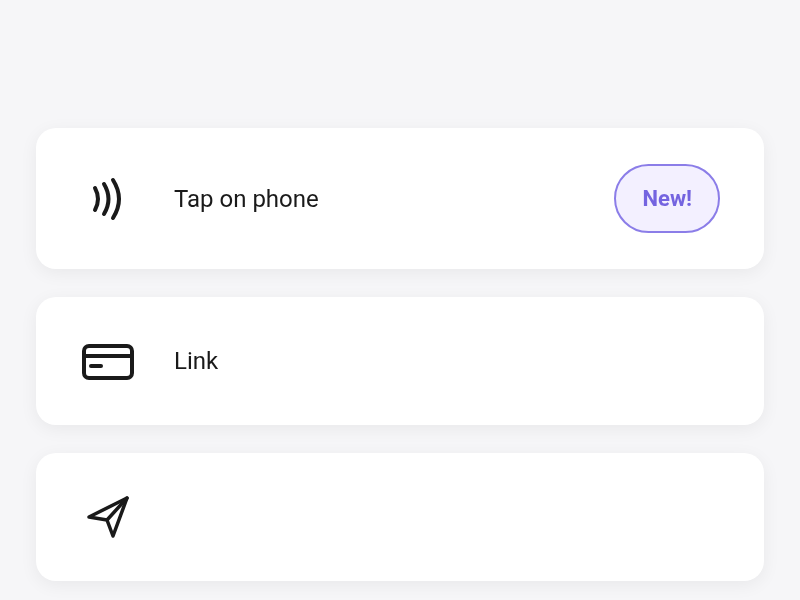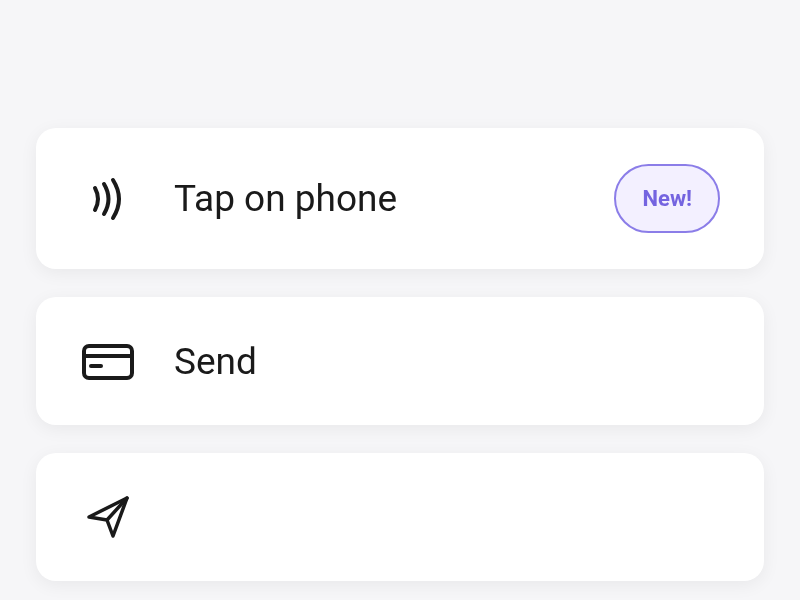--- a/index.html
+++ b/index.html
@@ -26,21 +26,21 @@
     }
     .option-icon {
       width: 56px;
       height: 56px;
       display: flex;
       align-items: center;
       justify-content: center;
       flex-shrink: 0;
     }
     .option-label {
-      font-size: 37px;
+      font-size: 24px;
       font-weight: 400;
       color: #1a1a1a;
       margin-left: 38px;
       flex: 1;
     }
     .badge {
       border: 2px solid #8b7de8;
       background: #f3f0ff;
       color: #7464e0;
       font-size: 22px;
@@ -66,21 +66,21 @@
 </div>
 
 <div class="option-card">
   <span class="option-icon">
     <svg width="54" height="42" viewBox="0 0 54 42" fill="none">
       <rect x="3" y="6" width="48" height="32" rx="5" stroke="#1a1a1a" stroke-width="4" fill="none"></rect>
       <line x1="3" y1="16" x2="51" y2="16" stroke="#1a1a1a" stroke-width="4"></line>
       <line x1="10" y1="26" x2="20" y2="26" stroke="#1a1a1a" stroke-width="4" stroke-linecap="round"></line>
     </svg>
   </span>
-  <span class="option-label">Send</span>
+  <span class="option-label">Link</span>
 </div>
 
 <div class="option-card">
   <span class="option-icon">
     <svg width="50" height="50" viewBox="0 0 50 50" fill="none">
       <path d="M6 25 L44 6 L30 44 L24 28 L6 25 Z" stroke="#1a1a1a" stroke-width="3.5" stroke-linejoin="round" fill="none"></path>
       <line x1="44" y1="6" x2="24" y2="28" stroke="#1a1a1a" stroke-width="3.5" stroke-linecap="round"></line>
     </svg>
   </span>
 </div>

